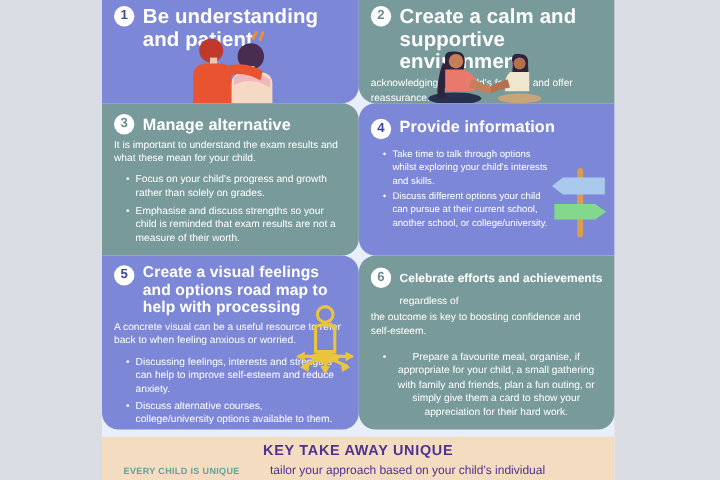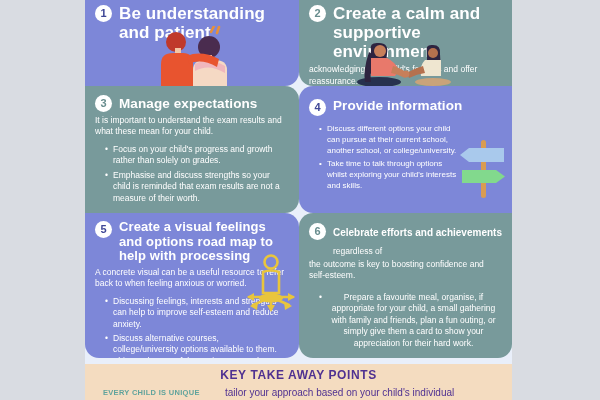--- a/index.html
+++ b/index.html
@@ -118,37 +118,37 @@
         <path d="M76 20 L92 20 L92 36 L72 36 Q70 26 76 20 Z" fill="#efe6d0"></path>
         <path d="M74 26 Q66 28 58 33 L60 38 Q68 34 76 33 Z" fill="#b5714e"></path>
         <circle cx="57" cy="34" r="3.4" fill="#c77f5a"></circle>
       </svg>
     </div>
   </div>
 
   <div class="card teal c3">
     <div class="title-row">
       <span class="badge">3</span>
-      <div class="card-title">Manage expectations</div>
+      <div class="card-title">Manage alternative</div>
     </div>
     <div class="para">It is important to understand the exam results and what these mean for your child.</div>
     <ul class="bullets">
         <li>Focus on your child's progress and growth rather than solely on grades.</li>
         <li>Emphasise and discuss strengths so your child is reminded that exam results are not a measure of their worth.</li>
       </ul>
   </div>
 
   <div class="card purple c4">
     <div class="title-row">
       <span class="badge">4</span>
       <div class="card-title">Provide information</div>
     </div>
     <ul class="bullets">
+        <li>Take time to talk through options whilst exploring your child's interests and skills.</li>
         <li>Discuss different options your child can pursue at their current school, another school, or college/university.</li>
-        <li>Take time to talk through options whilst exploring your child's interests and skills.</li>
       </ul>
     <div class="illus illus-4">
       <svg width="50" height="62" viewBox="0 0 50 62">
         <rect x="23" y="2" width="5" height="58" rx="2.5" fill="#d99c52"></rect>
         <polygon points="2,17 11,10 46,10 46,24 11,24" fill="#a9c9ec"></polygon>
         <polygon points="4,32 38,32 47,38.5 38,45 4,45" fill="#82d98d"></polygon>
       </svg>
     </div>
   </div>
 
@@ -193,20 +193,20 @@
         <span class="t6-small">regardless of</span>
       </div>
     </div>
     <div class="para">the outcome is key to boosting confidence and self-esteem.</div>
     <ul class="bullets">
         <li>Prepare a favourite meal, organise, if appropriate for your child, a small gathering with family and friends, plan a fun outing, or simply give them a card to show your appreciation for their hard work.</li>
       </ul>
   </div>
 
   <div class="takeaway">
-    <div class="takeaway-heading">KEY TAKE AWAY POINTS</div>
+    <div class="takeaway-heading">KEY TAKE AWAY UNIQUE</div>
     <div class="takeaway-row">
       <div class="unique-label">EVERY CHILD IS UNIQUE</div>
       <div class="takeaway-text">tailor your approach based on your child's individual strengths and</div>
     </div>
   </div>
 
 </div>
 
 </body></html>

